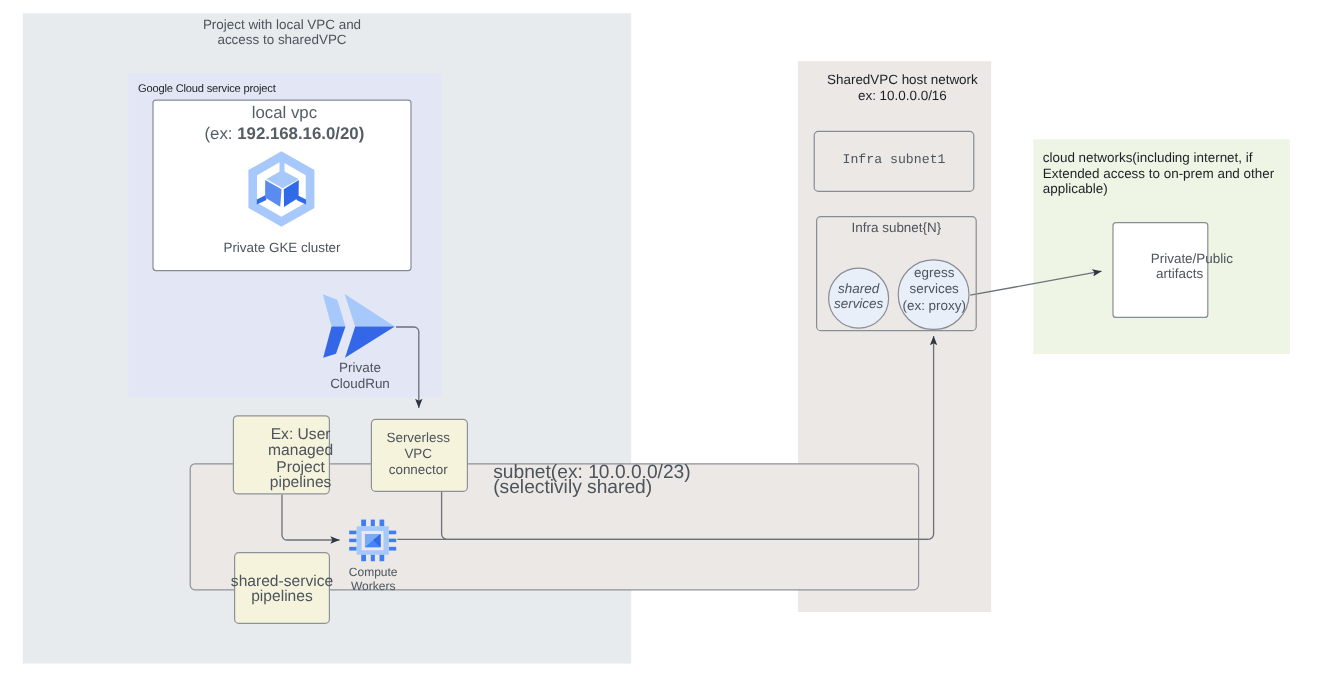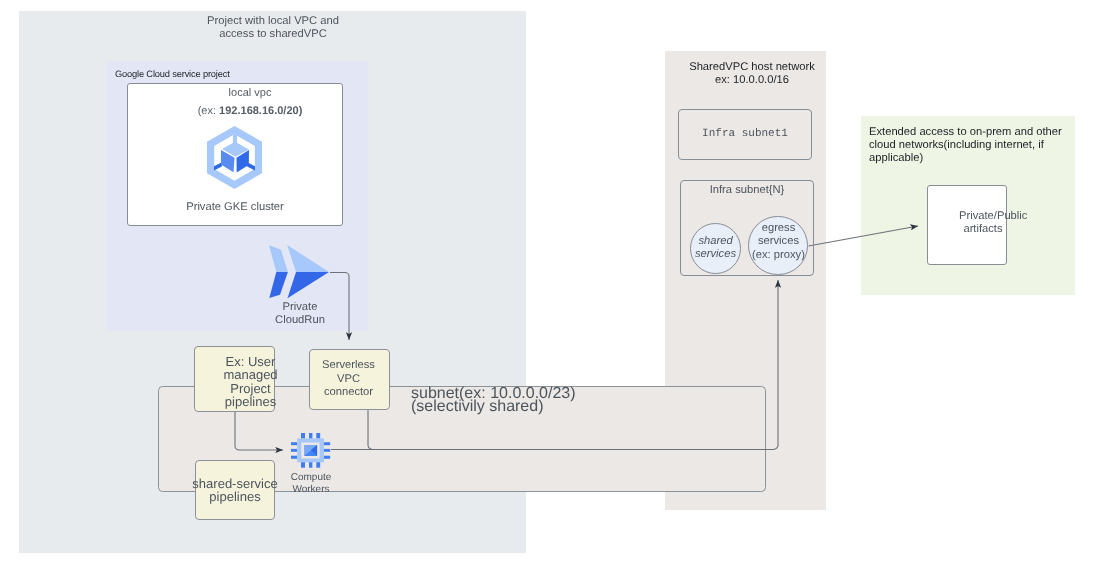--- a/index.html
+++ b/index.html
@@ -30,23 +30,23 @@
   #dataflow-box{left:194px;top:346px;width:81px;height:66px;}
   #connector-box{left:309px;top:349px;width:81px;height:61px;}
   #sharedsvc-box{left:195px;top:460px;width:80px;height:60px;}
   #infra1-box{left:678px;top:109px;width:134px;height:51px;}
   #infraN-box{left:680px;top:180px;width:134px;height:96px;}
   #shared-circle{left:689.8px;top:222.6px;width:51.6px;height:51.6px;}
   #egress-circle{left:748.4px;top:215.6px;width:59.7px;height:59.7px;}
   #artifacts-box{left:927px;top:185px;width:80px;height:80px;}
 
   
-  #project-title{left:162px;top:14.6px;width:146px;font-size:11.2px;line-height:13.4px;margin-left:38px;}
+  #project-title{left:162px;top:14.6px;width:146px;font-size:11.2px;line-height:13.4px;}
   #service-project-label{left:115px;top:69.1px;width:200px;font-size:9.3px;line-height:11px;letter-spacing:-0.17px;text-align:left;color:#22262b;}
-  #vpc-heading{left:142px;top:85.4px;width:216px;font-size:11px;line-height:17.6px;color:#555d65;}
+  #vpc-heading{left:129px;top:85.4px;width:216px;font-size:14px;line-height:17.6px;color:#555d65;}
   #gke-caption{left:127px;top:200.5px;width:216px;font-size:11.2px;color:#4c545c;}
   #gke-icon{left:207px;top:126px;}
   #cloudrun-icon{left:269px;top:245px;}
   #cloudrun-label{left:259px;top:301.0px;width:82px;font-size:11.2px;line-height:13.1px;}
   #subnet-label{left:411px;top:388.2px;width:113.4px;font-size:16px;line-height:12.7px;text-align:right;}
   #dataflow-label{left:210px;top:354.7px;width:81px;font-size:13px;line-height:13.4px;}
   #connector-label{left:308px;top:359.4px;width:81px;font-size:11.2px;line-height:13.5px;}
   #sharedsvc-label{left:187px;top:476.5px;width:96px;font-size:13px;line-height:13.4px;}
   #compute-icon{left:291px;top:432.6px;}
   #compute-label{left:281px;top:471.5px;width:60px;font-size:10px;line-height:12px;}
@@ -184,22 +184,22 @@
   </div>
   <div class="abs circle" id="egress-circle"></div>
   <div class="lbl" id="egress-circle-label">
     <div>egress</div>
     <div>services</div>
     <div>(ex: proxy)</div>
   </div>
 
   <div class="abs panel-green"></div>
   <div class="lbl" id="extended-title">
+    <div>cloud networks(including internet, if</div>
     <div>Extended access to on-prem and other</div>
-    <div>cloud networks(including internet, if</div>
     <div>applicable)</div>
   </div>
   <div class="abs box-white" id="artifacts-box"></div>
   <div class="lbl" id="artifacts-label">
     <div>Private/Public</div>
     <div>artifacts</div>
   </div>
 
   <svg id="links" style="z-index:4" width="1099" height="571">
     <defs>

